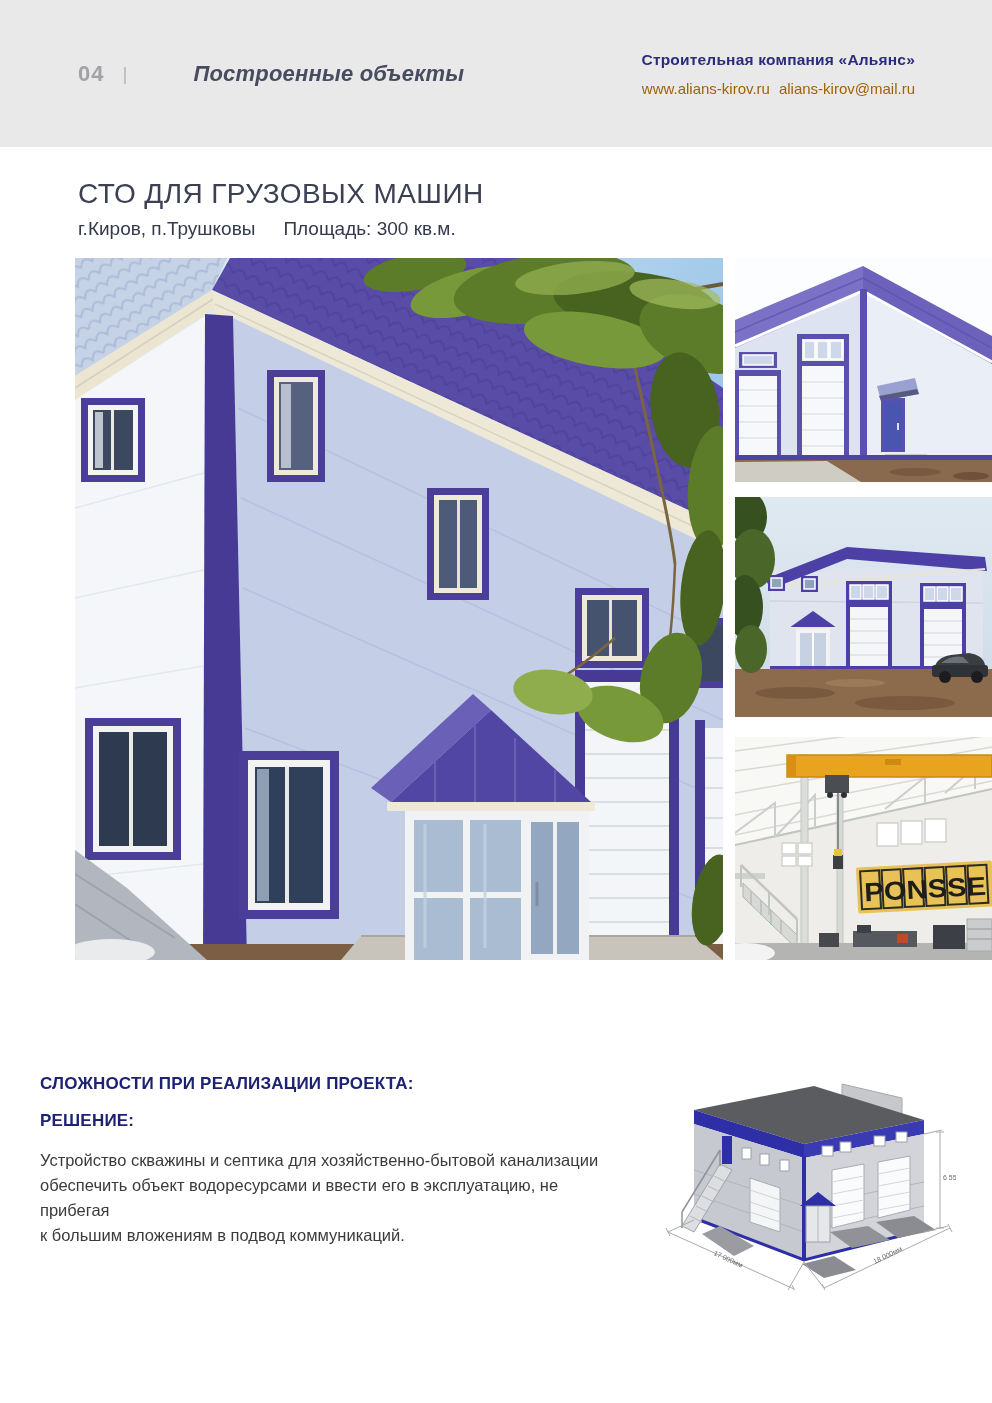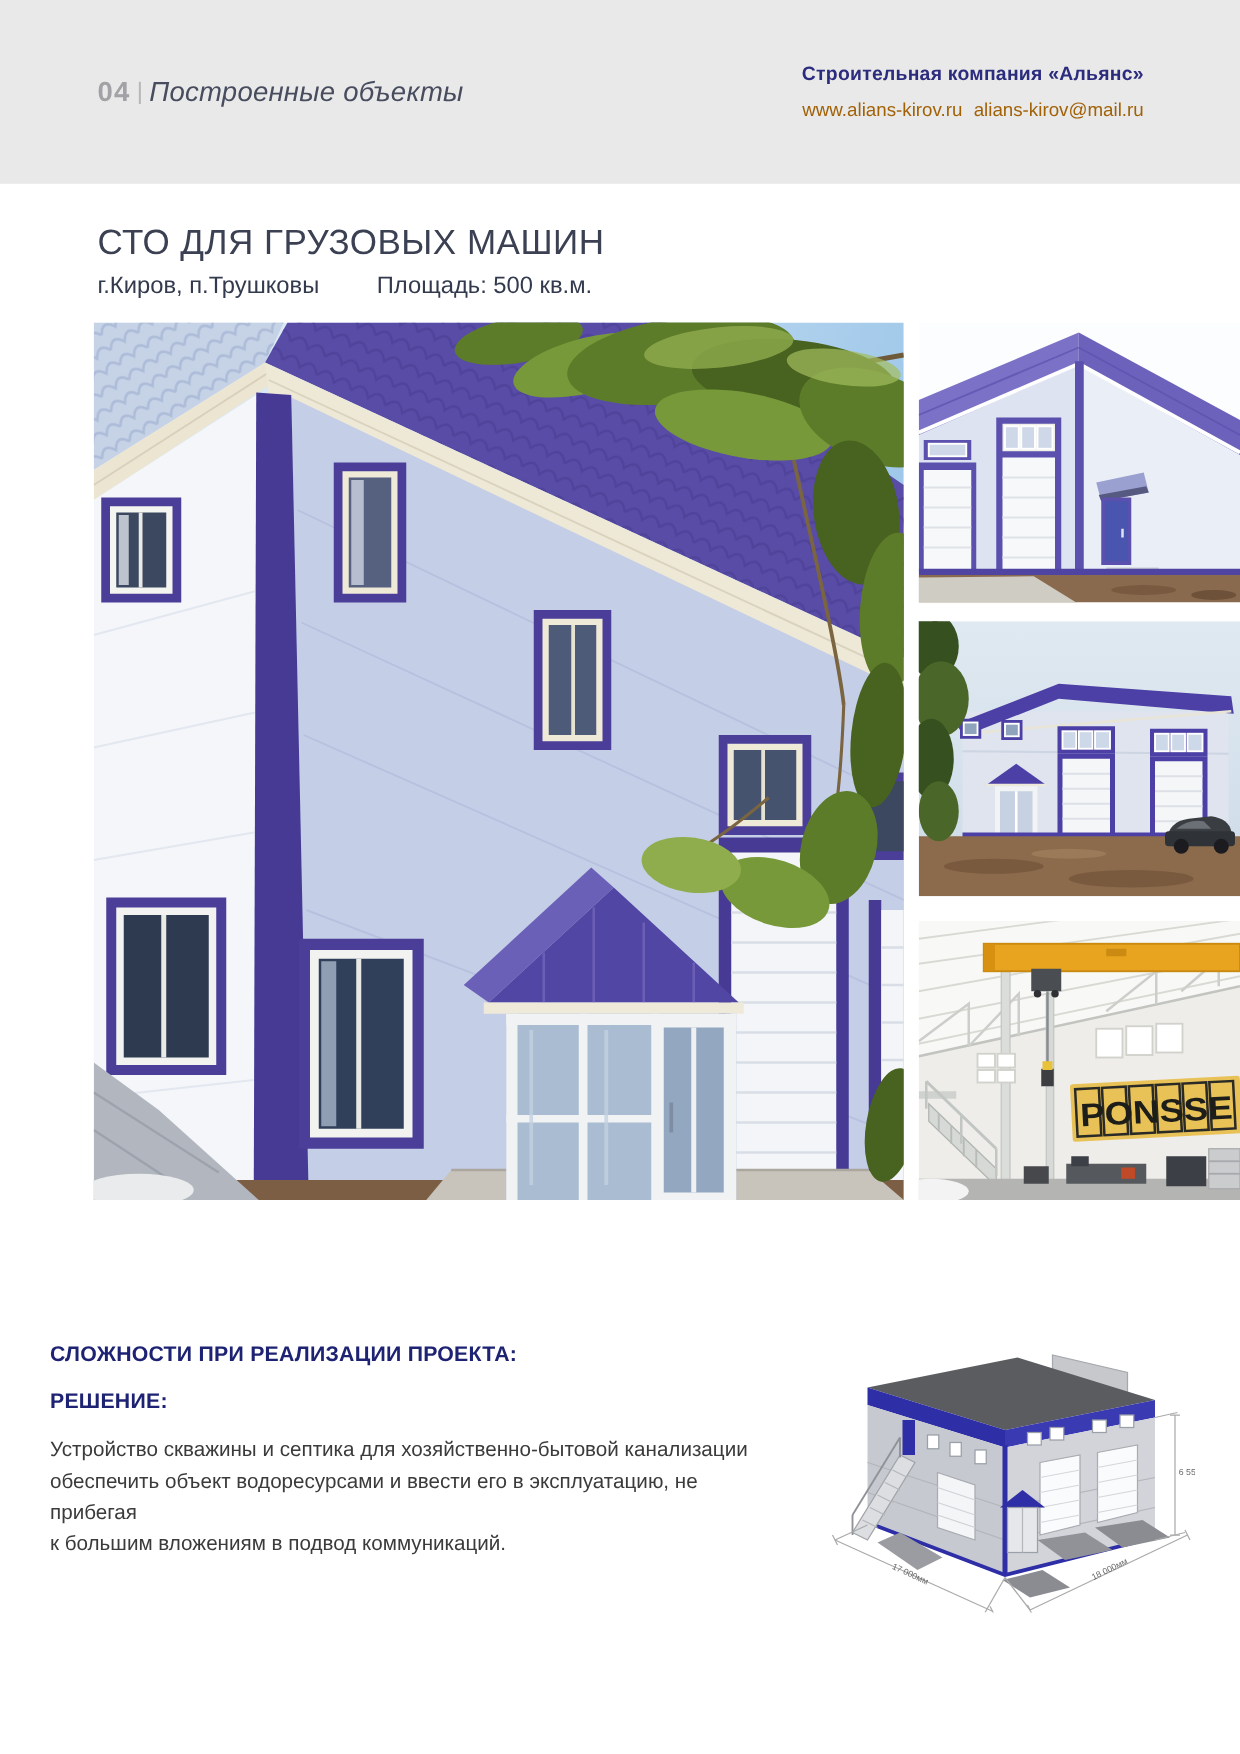--- a/index.html
+++ b/index.html
@@ -15,35 +15,35 @@
   
   header.top{
     height:147px;
     background:#e9e9e9;
     display:flex;
     align-items:center;
     justify-content:space-between;
     padding:0 77px 0 78px;
     box-sizing:border-box;
   }
-  .h-left{display:flex;align-items:center;gap:5px;}
+  .h-left{display:flex;align-items:center;gap:18px;}
   .page-num{font-size:22px;font-weight:bold;color:#a2a2a6;letter-spacing:1px;}
   .h-sep{font-size:19px;color:#b6b6ba;font-weight:300;}
-  .section-title{font-size:22px;font-style:italic;font-weight:400;color:#474c5e;letter-spacing:.2px;}
+  .section-title{font-size:22px;font-style:italic;font-weight:700;color:#474c5e;letter-spacing:.2px;margin-left:48px;}
   .h-right{}
   .company{font-size:15.5px;font-weight:bold;color:#2c2c7e;letter-spacing:.2px;}
   .contacts{margin-top:11px;font-size:15px;color:#30307f;display:flex;gap:9px;justify-content:flex-end;}
   .contacts a{color:#a16207;text-decoration:none;}
   
   .title-block{margin:30px 0 0 78px;}
   .title-block h1{
     margin:0;font-size:28px;font-weight:400;color:#3b4153;
     letter-spacing:.4px;line-height:34px;
   }
-  .subtitle{margin-top:6px;display:inline-flex;gap:46px;font-size:19px;color:#333a4d;line-height:24px;}
+  .subtitle{margin-top:6px;display:inline-flex;gap:28px;font-size:19px;color:#333a4d;line-height:24px;}
   
   .photos{margin:17px 75px 0 75px;display:flex;gap:12px;}
   .photo-main{width:648px;height:702px;}
   .photo-col{width:257px;display:flex;flex-direction:column;}
   .photo-col .ph1{height:224px;}
   .photo-col .ph2{height:220px;margin-top:15px;}
   .photo-col .ph3{height:223px;margin-top:20px;}
   .photos svg{display:block;}
   
   .bottom{display:flex;padding-left:40px;margin-top:114px;box-sizing:border-box;}
@@ -74,21 +74,21 @@
         <a href="#">www.alians-kirov.ru</a>
         <a href="#">alians-kirov@mail.ru</a>
       </div>
     </div>
   </header>
 
   <section class="title-block">
     <h1>СТО ДЛЯ ГРУЗОВЫХ МАШИН</h1>
     <div class="subtitle">
       <span>г.Киров, п.Трушковы</span>
-      <span>Площадь: 500 кв.м.</span>
+      <span>Площадь: 300 кв.м.</span>
     </div>
   </section>
 
   <section class="photos">
 
     <div class="photo-main">
       <svg width="648" height="702" viewBox="0 0 648 702">
         <defs>
           <linearGradient id="sky1" x1="0" y1="0" x2="1" y2="0.4">
             <stop offset="0" stop-color="#eaf3fa"></stop>

